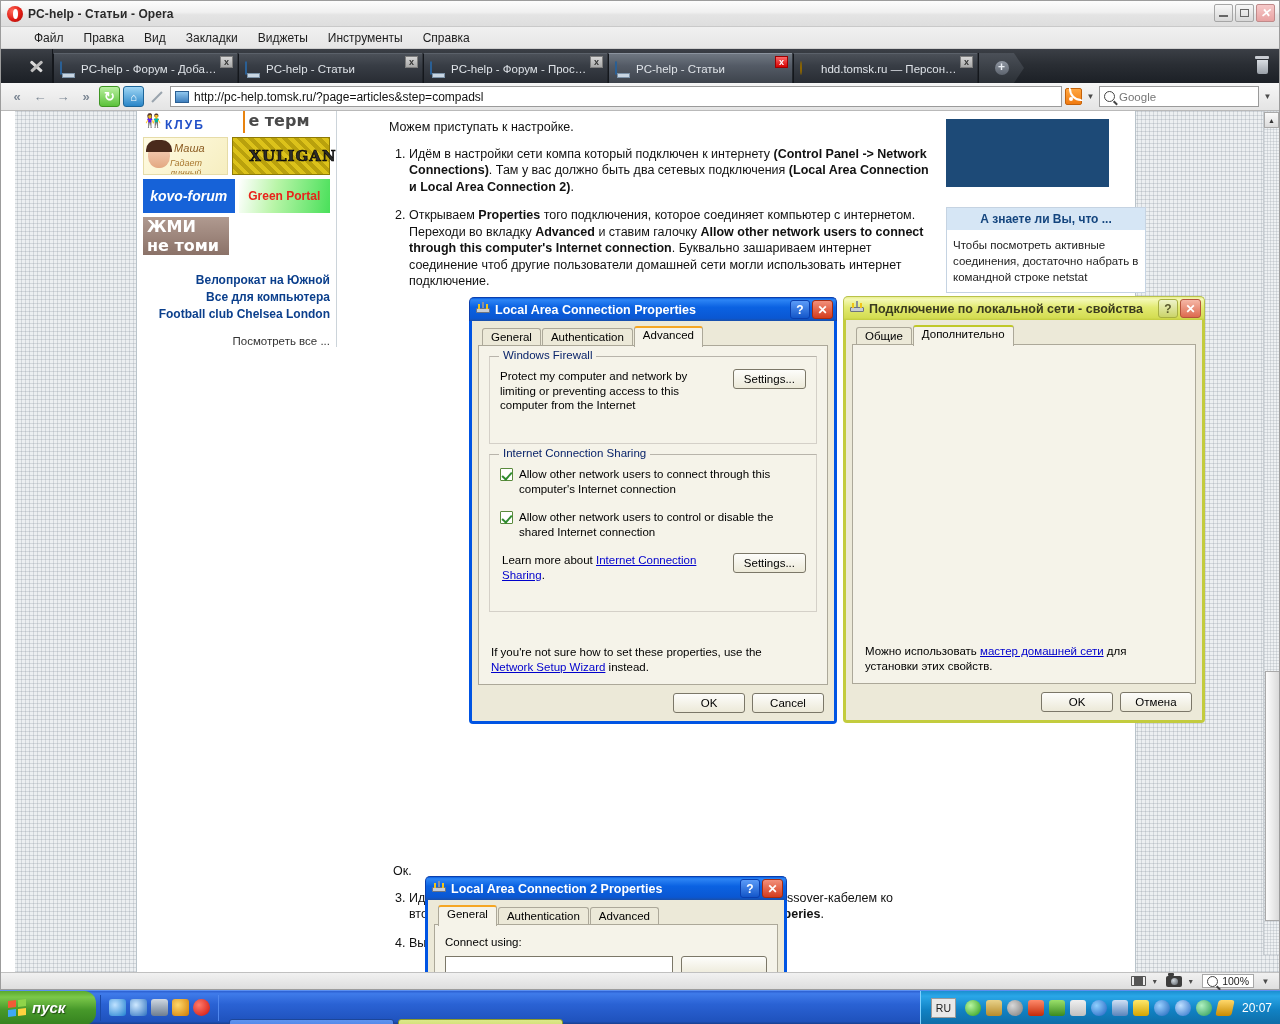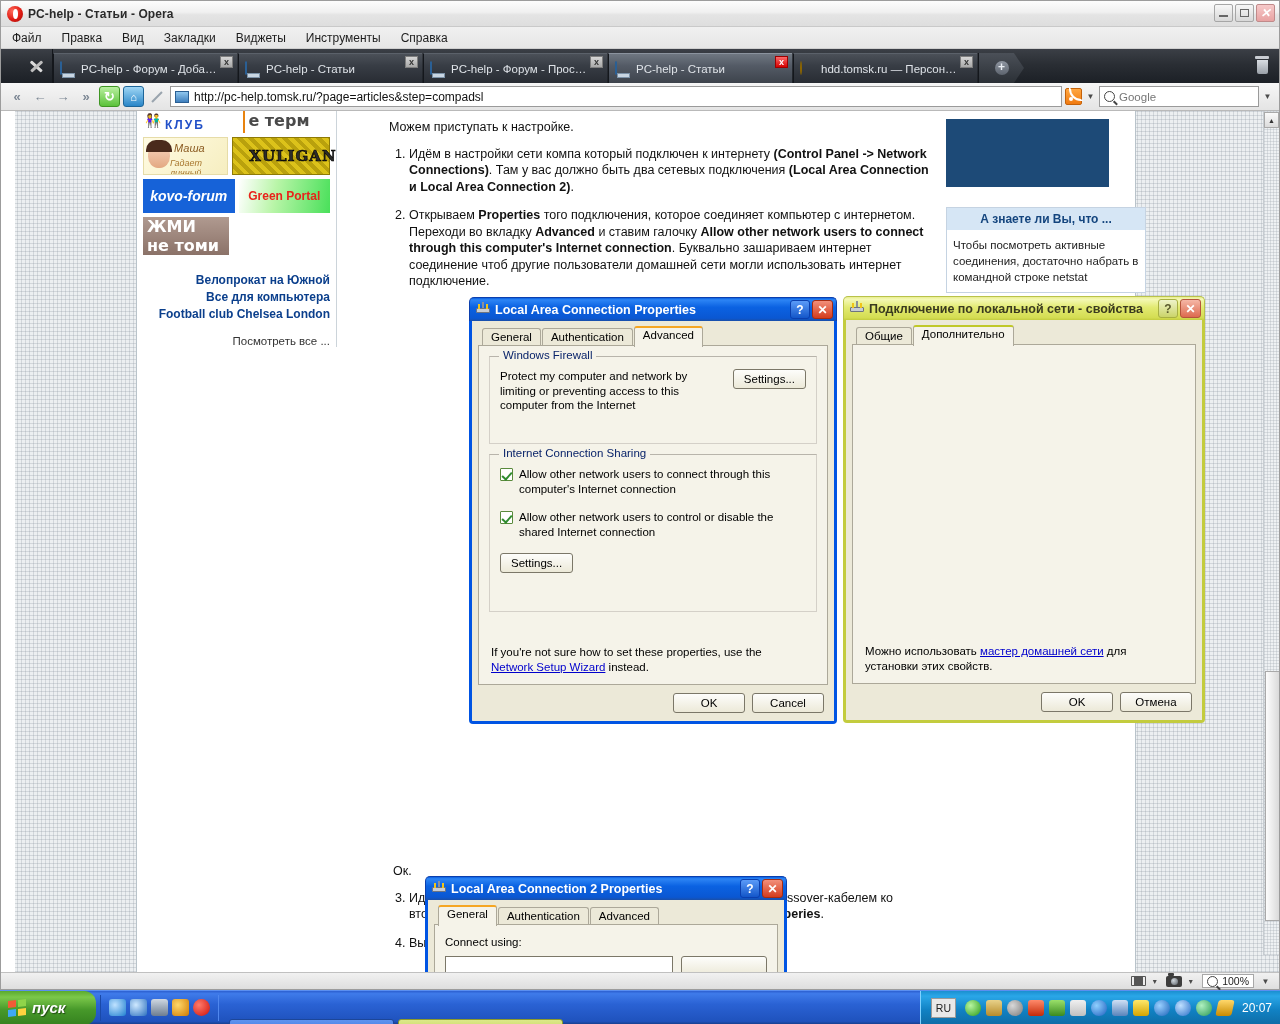--- a/index.html
+++ b/index.html
@@ -48,21 +48,21 @@
   }
   .win-btn.close{ background:linear-gradient(#f6c9c9,#e8a2a2); border-color:#c08a8a; color:#fff;}
   .mn-glyph{display:block;width:9px;height:2px;background:#666;margin-top:6px;}
   .mx-glyph{display:block;width:9px;height:8px;border:1.5px solid #666;}
   .cl-glyph{display:block;font-size:12px;font-weight:bold;color:#fff;margin-top:-1px;}
 
   
   .menubar{
     height:22px; flex:none; display:flex; align-items:center;
     background:linear-gradient(#f0f0f0,#e6e6e6);
-    border-bottom:1px solid #cfcfcf; padding-left:2px; gap:2px;
+    border-bottom:1px solid #cfcfcf; padding-left:24px; gap:2px;
   }
   .menubar .mi{ padding:2px 9px; font-size:12px; color:#1d1d1d; border-radius:2px;}
 
   
   .tabbar{
     height:34px; flex:none; display:flex; align-items:flex-end;
     background:linear-gradient(#3b3f46 0%, #2a2e34 45%, #1c2026 100%);
     position:relative; padding-left:18px;
   }
   .tabtools{
@@ -653,20 +653,23 @@
               <span class="glab">Internet Connection Sharing</span>
               <div class="cbrow">
                 <span class="cbox"></span>
                 <span class="xp-text">Allow other network users to connect through this computer's Internet connection</span>
               </div>
               <div class="cbrow">
                 <span class="cbox"></span>
                 <span class="xp-text">Allow other network users to control or disable the shared Internet connection</span>
               </div>
               <div style="display:flex; gap:10px; align-items:flex-start;">
+                <div class="xp-text" style="flex:1; padding-left:2px;">
+                  <span>Learn more about </span><a href="#" class="xp-link">Internet Connection Sharing</a><span>.</span>
+                </div>
                 <div class="xp-btn">Settings...</div>
               </div>
             </div>
 
             <div class="xp-text" style="position:absolute; left:12px; bottom:10px; width:300px;">
               <span>If you're not sure how to set these properties, use the </span><a href="#" class="xp-link">Network Setup Wizard</a><span> instead.</span>
             </div>
           </div>
 
           <div class="xp-foot">

